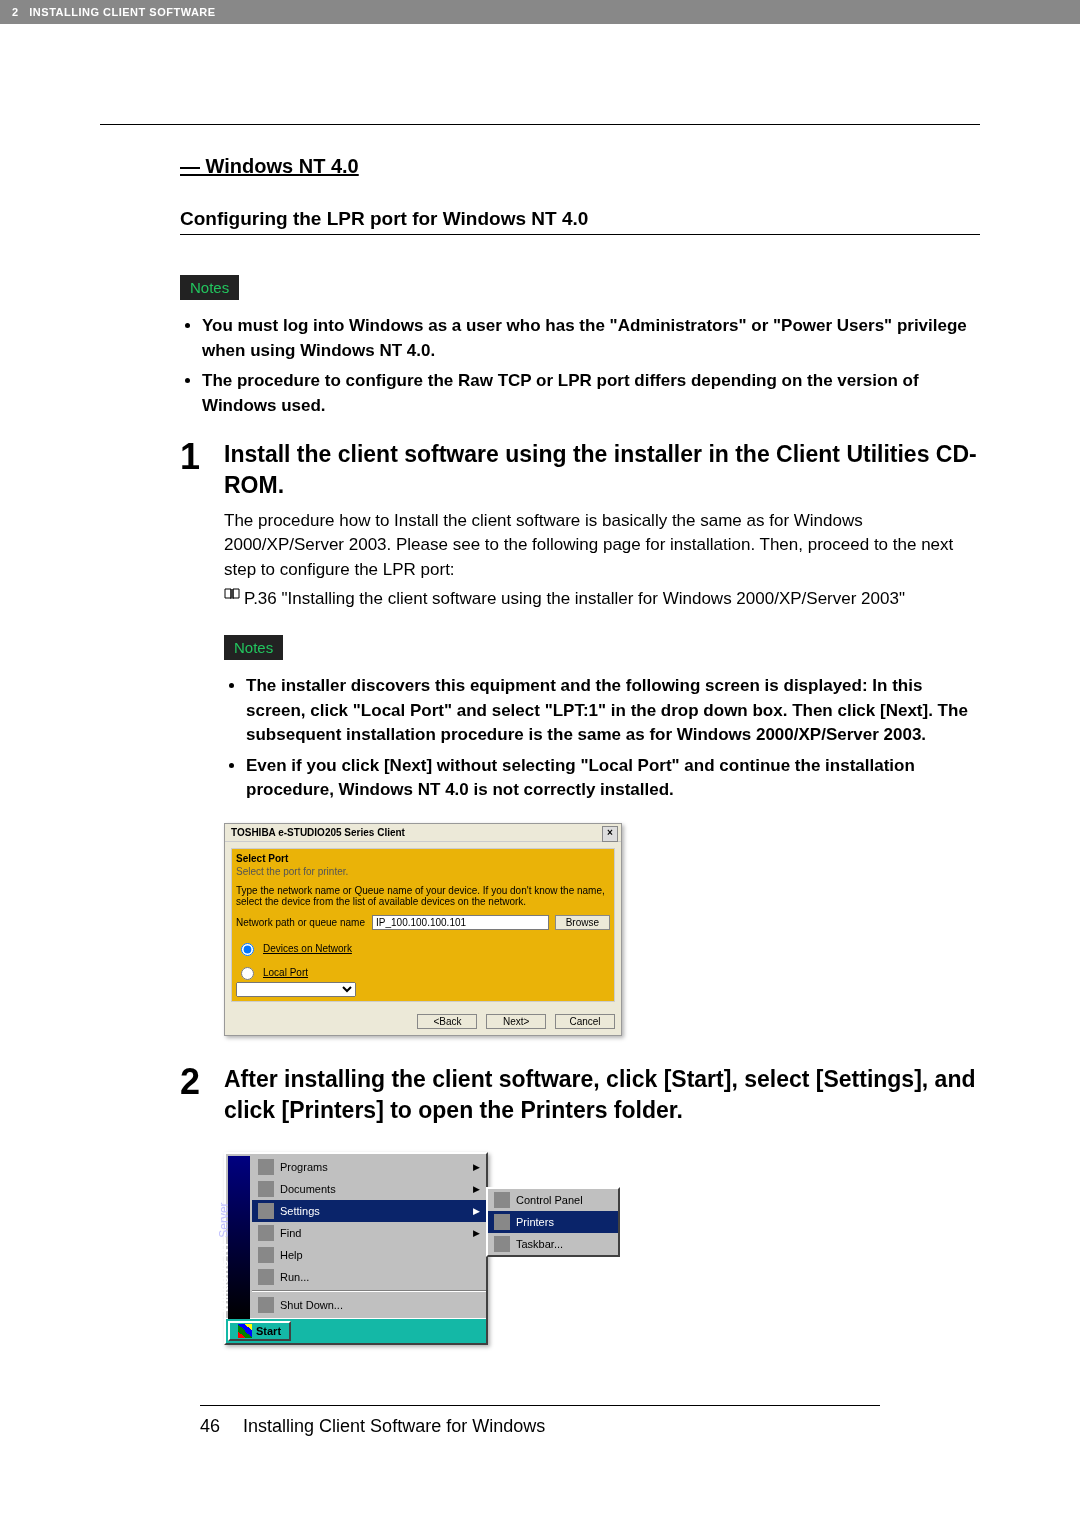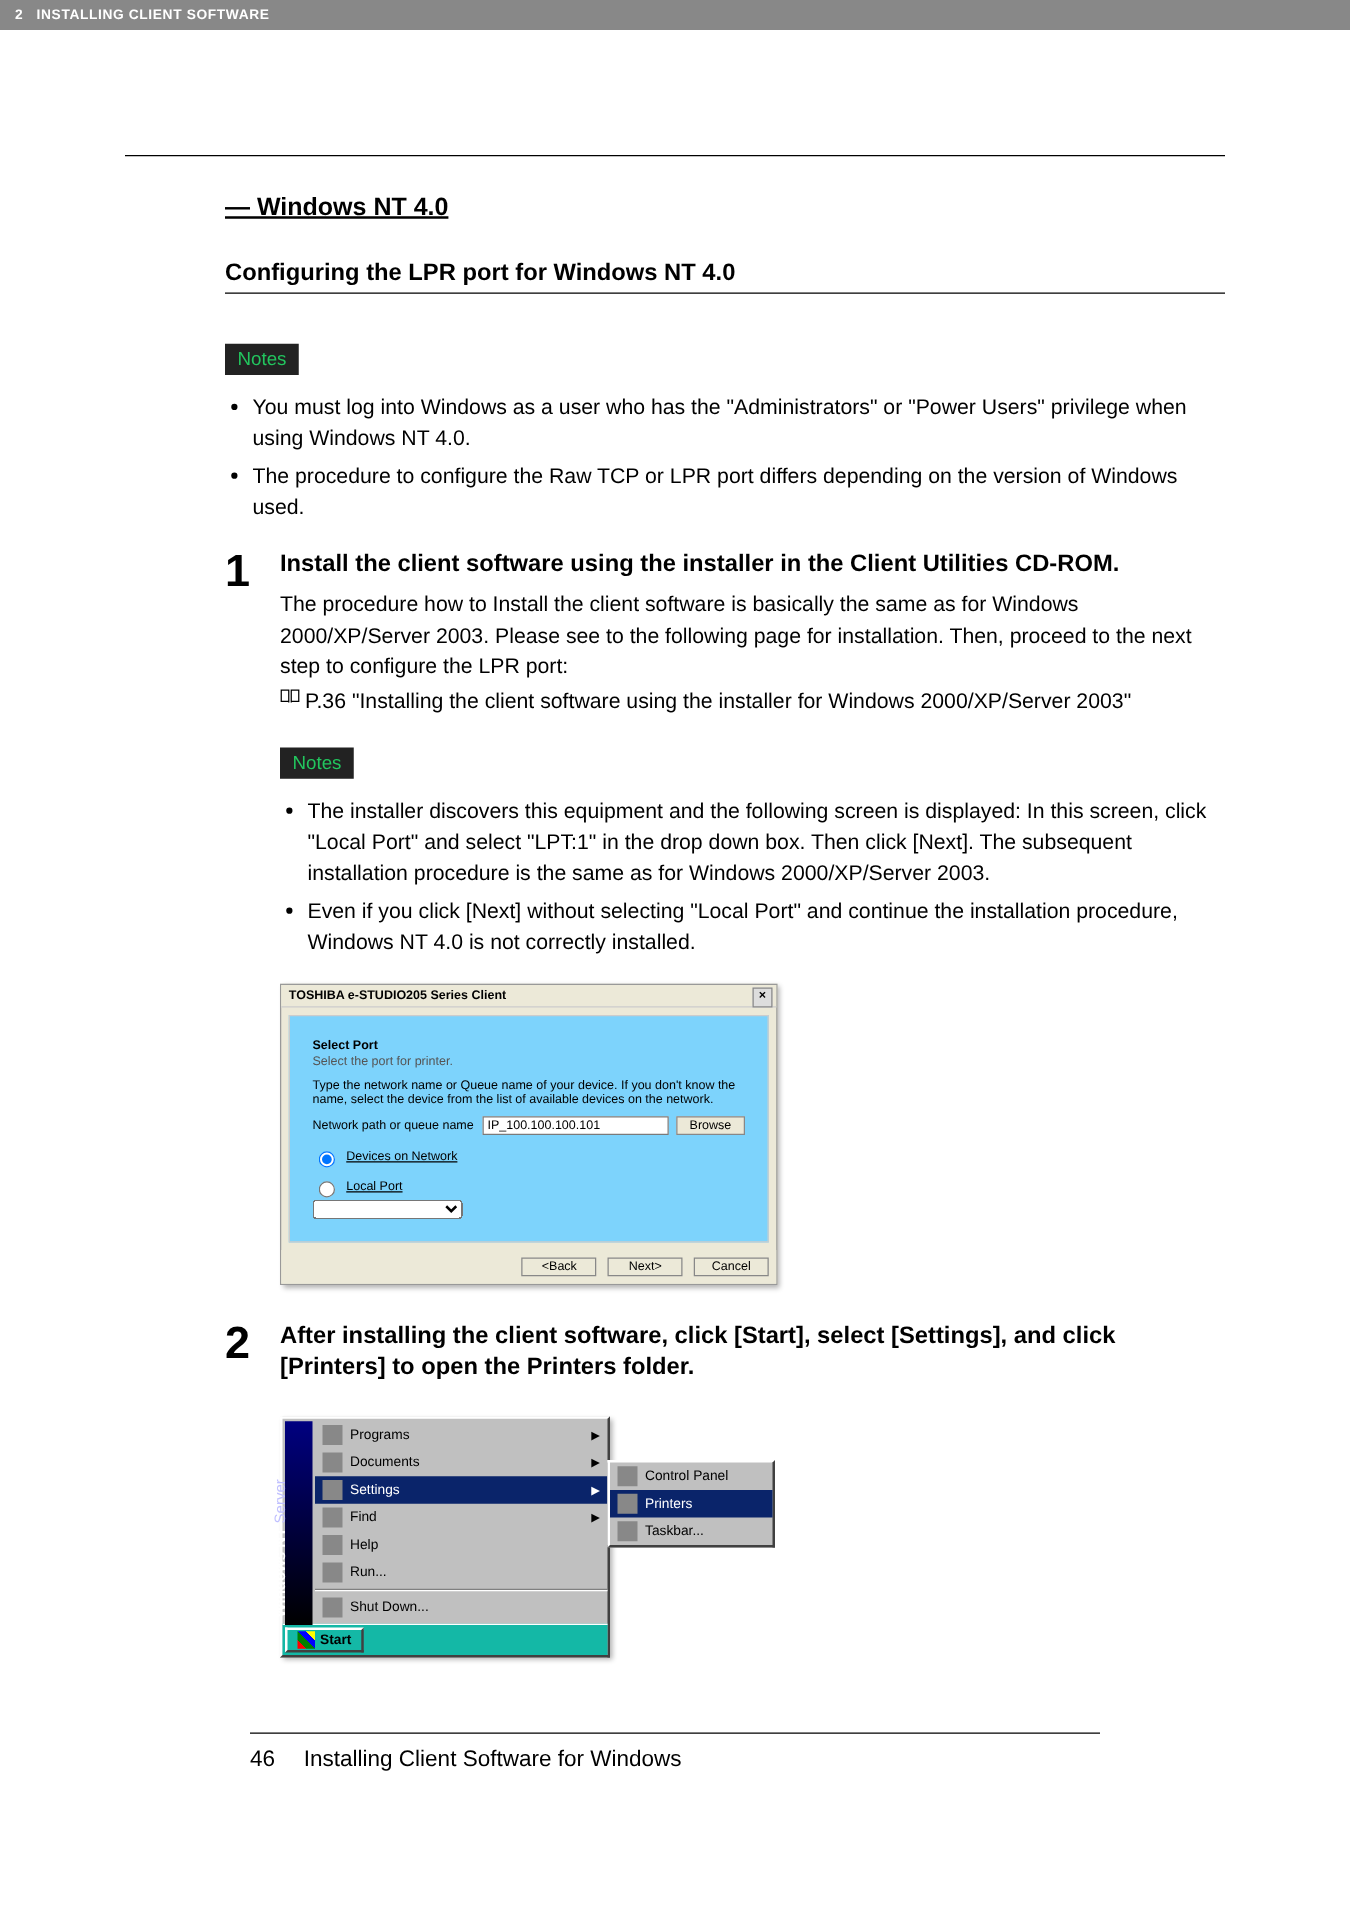--- a/index.html
+++ b/index.html
@@ -51,36 +51,36 @@
     font-size: 15px;
     margin-left: 80px;
     margin-bottom: 14px;
   }
   ul.bullets {
     margin: 0 0 20px 80px;
     padding-left: 22px;
     font-size: 17px;
     line-height: 1.45;
   }
-  ul.bullets li { margin-bottom: 6px; }
+  ul.bullets li { margin-bottom: 6px; font-weight: bold; }
   .step {
     display: flex;
     margin-left: 80px;
     margin-top: 10px;
   }
   .step-num {
     font-size: 36px;
     font-weight: bold;
     line-height: 1;
     width: 44px;
     flex-shrink: 0;
   }
   .step-body { flex: 1; }
   .step-title {
-    font-size: 19px;
+    font-size: 23px;
     font-weight: bold;
     line-height: 1.35;
     margin-bottom: 8px;
   }
   .step-text {
     font-size: 17px;
     line-height: 1.45;
   }
   .book-icon {
     display:inline-block;
@@ -109,21 +109,21 @@
     padding:3px 6px;
     border-bottom:1px solid #ccc;
     position:relative;
   }
   .dlg-x {
     position:absolute; right:3px; top:2px;
     width:14px;height:14px;
     background:#ddd;border:1px solid #888;
     text-align:center;line-height:12px;font-size:10px;
   }
-  .dlg-inner { background:#7dd3fc; margin:6px; padding:18px; border:1px solid #ccc; }
+  .dlg-inner { background:#eab308; margin:6px; padding:4px; border:1px solid #ccc; }
   .dlg-section-title { font-weight:bold; margin-bottom:2px; }
   .dlg-sub { color:#555; margin-bottom:8px; }
   .dlg-row { display:flex; align-items:center; gap:6px; margin:4px 0; }
   .dlg-row label { min-width:130px; }
   .dlg-row input[type=text] {
     flex:1; font-size:10px; padding:1px 3px; border:1px solid #7a7a7a;
   }
   .dlg-btn {
     font-size:10px; padding:1px 10px;
     background:#ece9d8; border:1px solid #888;

